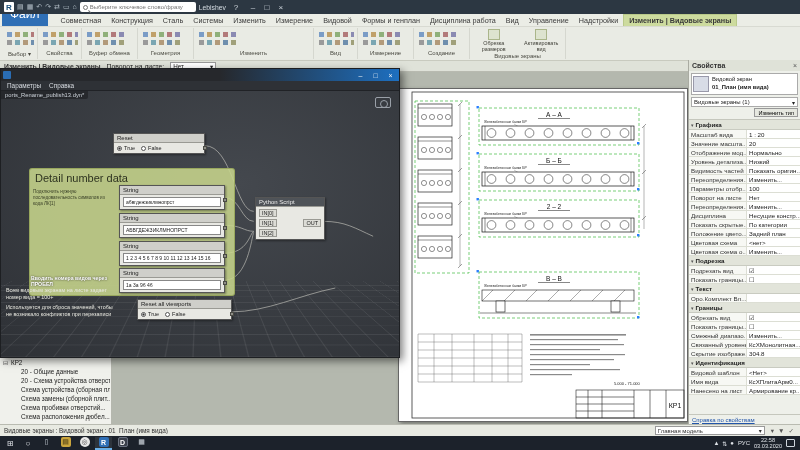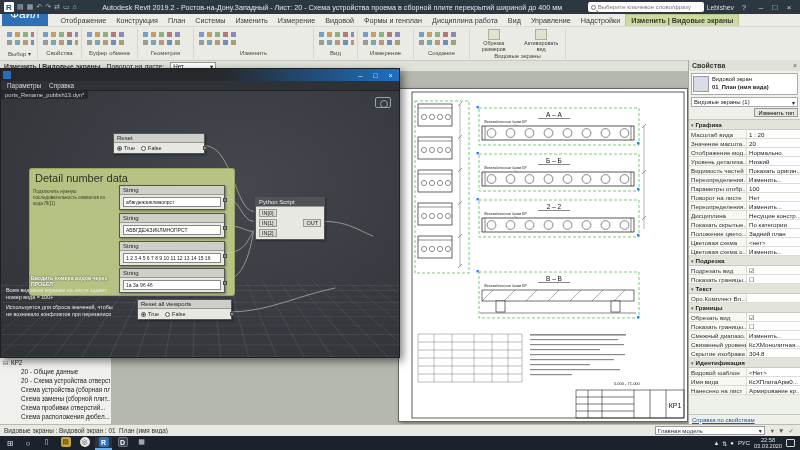--- a/index.html
+++ b/index.html
@@ -145,41 +145,40 @@
     <div class="qat">
 
     <span class="qico">▤</span>
         <span class="qico">▦</span>
         <span class="qico">↶</span>
         <span class="qico">↷</span>
         <span class="qico">⇄</span>
         <span class="qico">▭</span>
         <span class="qico">⌂</span>
       </div>
-    <div class="wtitle">Autodesk Revit 2019.2 - Ростов-на-Дону.Западный - Лист: 20 - Схема устройства проема в сборной плите перекрытий шириной до 400 мм</div>
     <div class="tsearch">
       <span class="mag"></span>
       <input readonly="" placeholder="Выберите ключевое слово/фразу" style="">
     </div>
     <span class="tuser">Lebishev</span>
     <span class="wbtn">?</span>
     <div class="wbtns">
       <span class="wbtn">–</span>
       <span class="wbtn">□</span>
       <span class="wbtn">×</span>
     </div>
   </header>
 
   <nav id="rtabs">
     <span class="ftab">Файл</span>
     <div style="display:flex;align-items:flex-end">
 
-    <span class="rtab">Отображение</span>
+    <span class="rtab">Совместная</span>
         <span class="rtab">Конструкция</span>
-        <span class="rtab">План</span>
+        <span class="rtab">Сталь</span>
         <span class="rtab">Системы</span>
         <span class="rtab">Изменить</span>
         <span class="rtab">Измерение</span>
         <span class="rtab">Видовой</span>
         <span class="rtab">Формы и генплан</span>
         <span class="rtab">Дисциплина работа</span>
         <span class="rtab">Вид</span>
         <span class="rtab">Управление</span>
         <span class="rtab">Надстройки</span>
         <span class="rtab ctx">Изменить | Видовые экраны</span>

